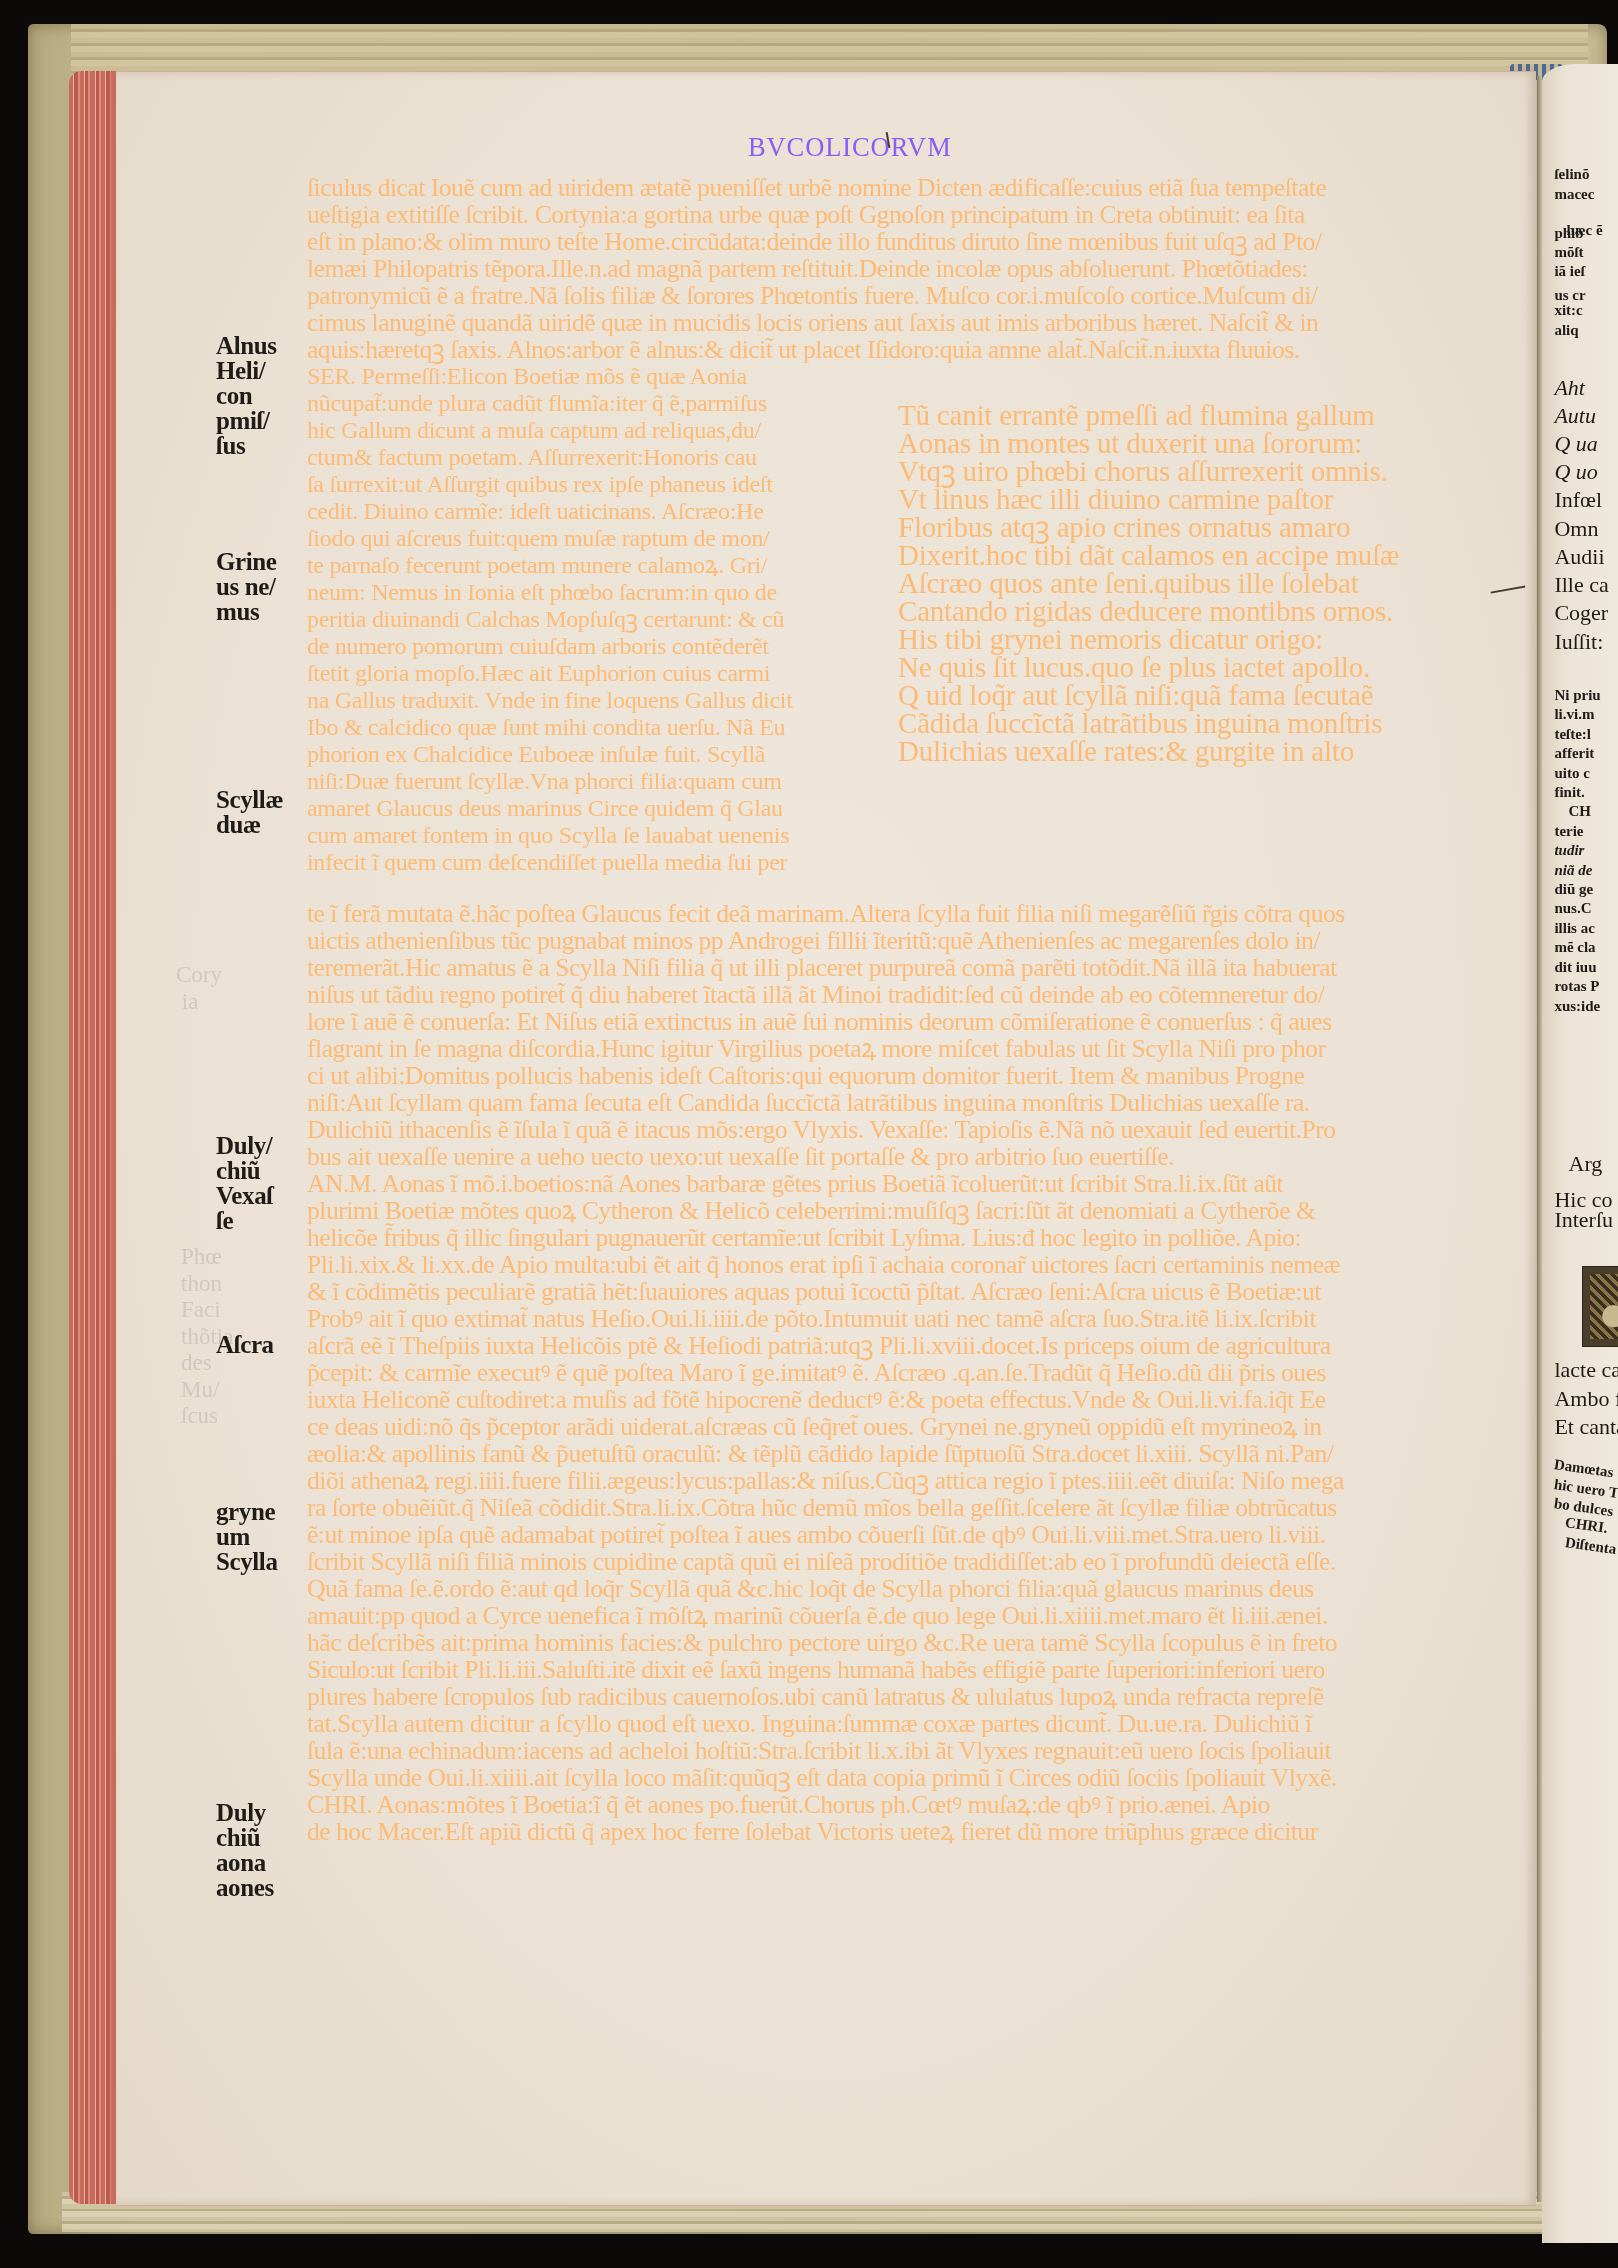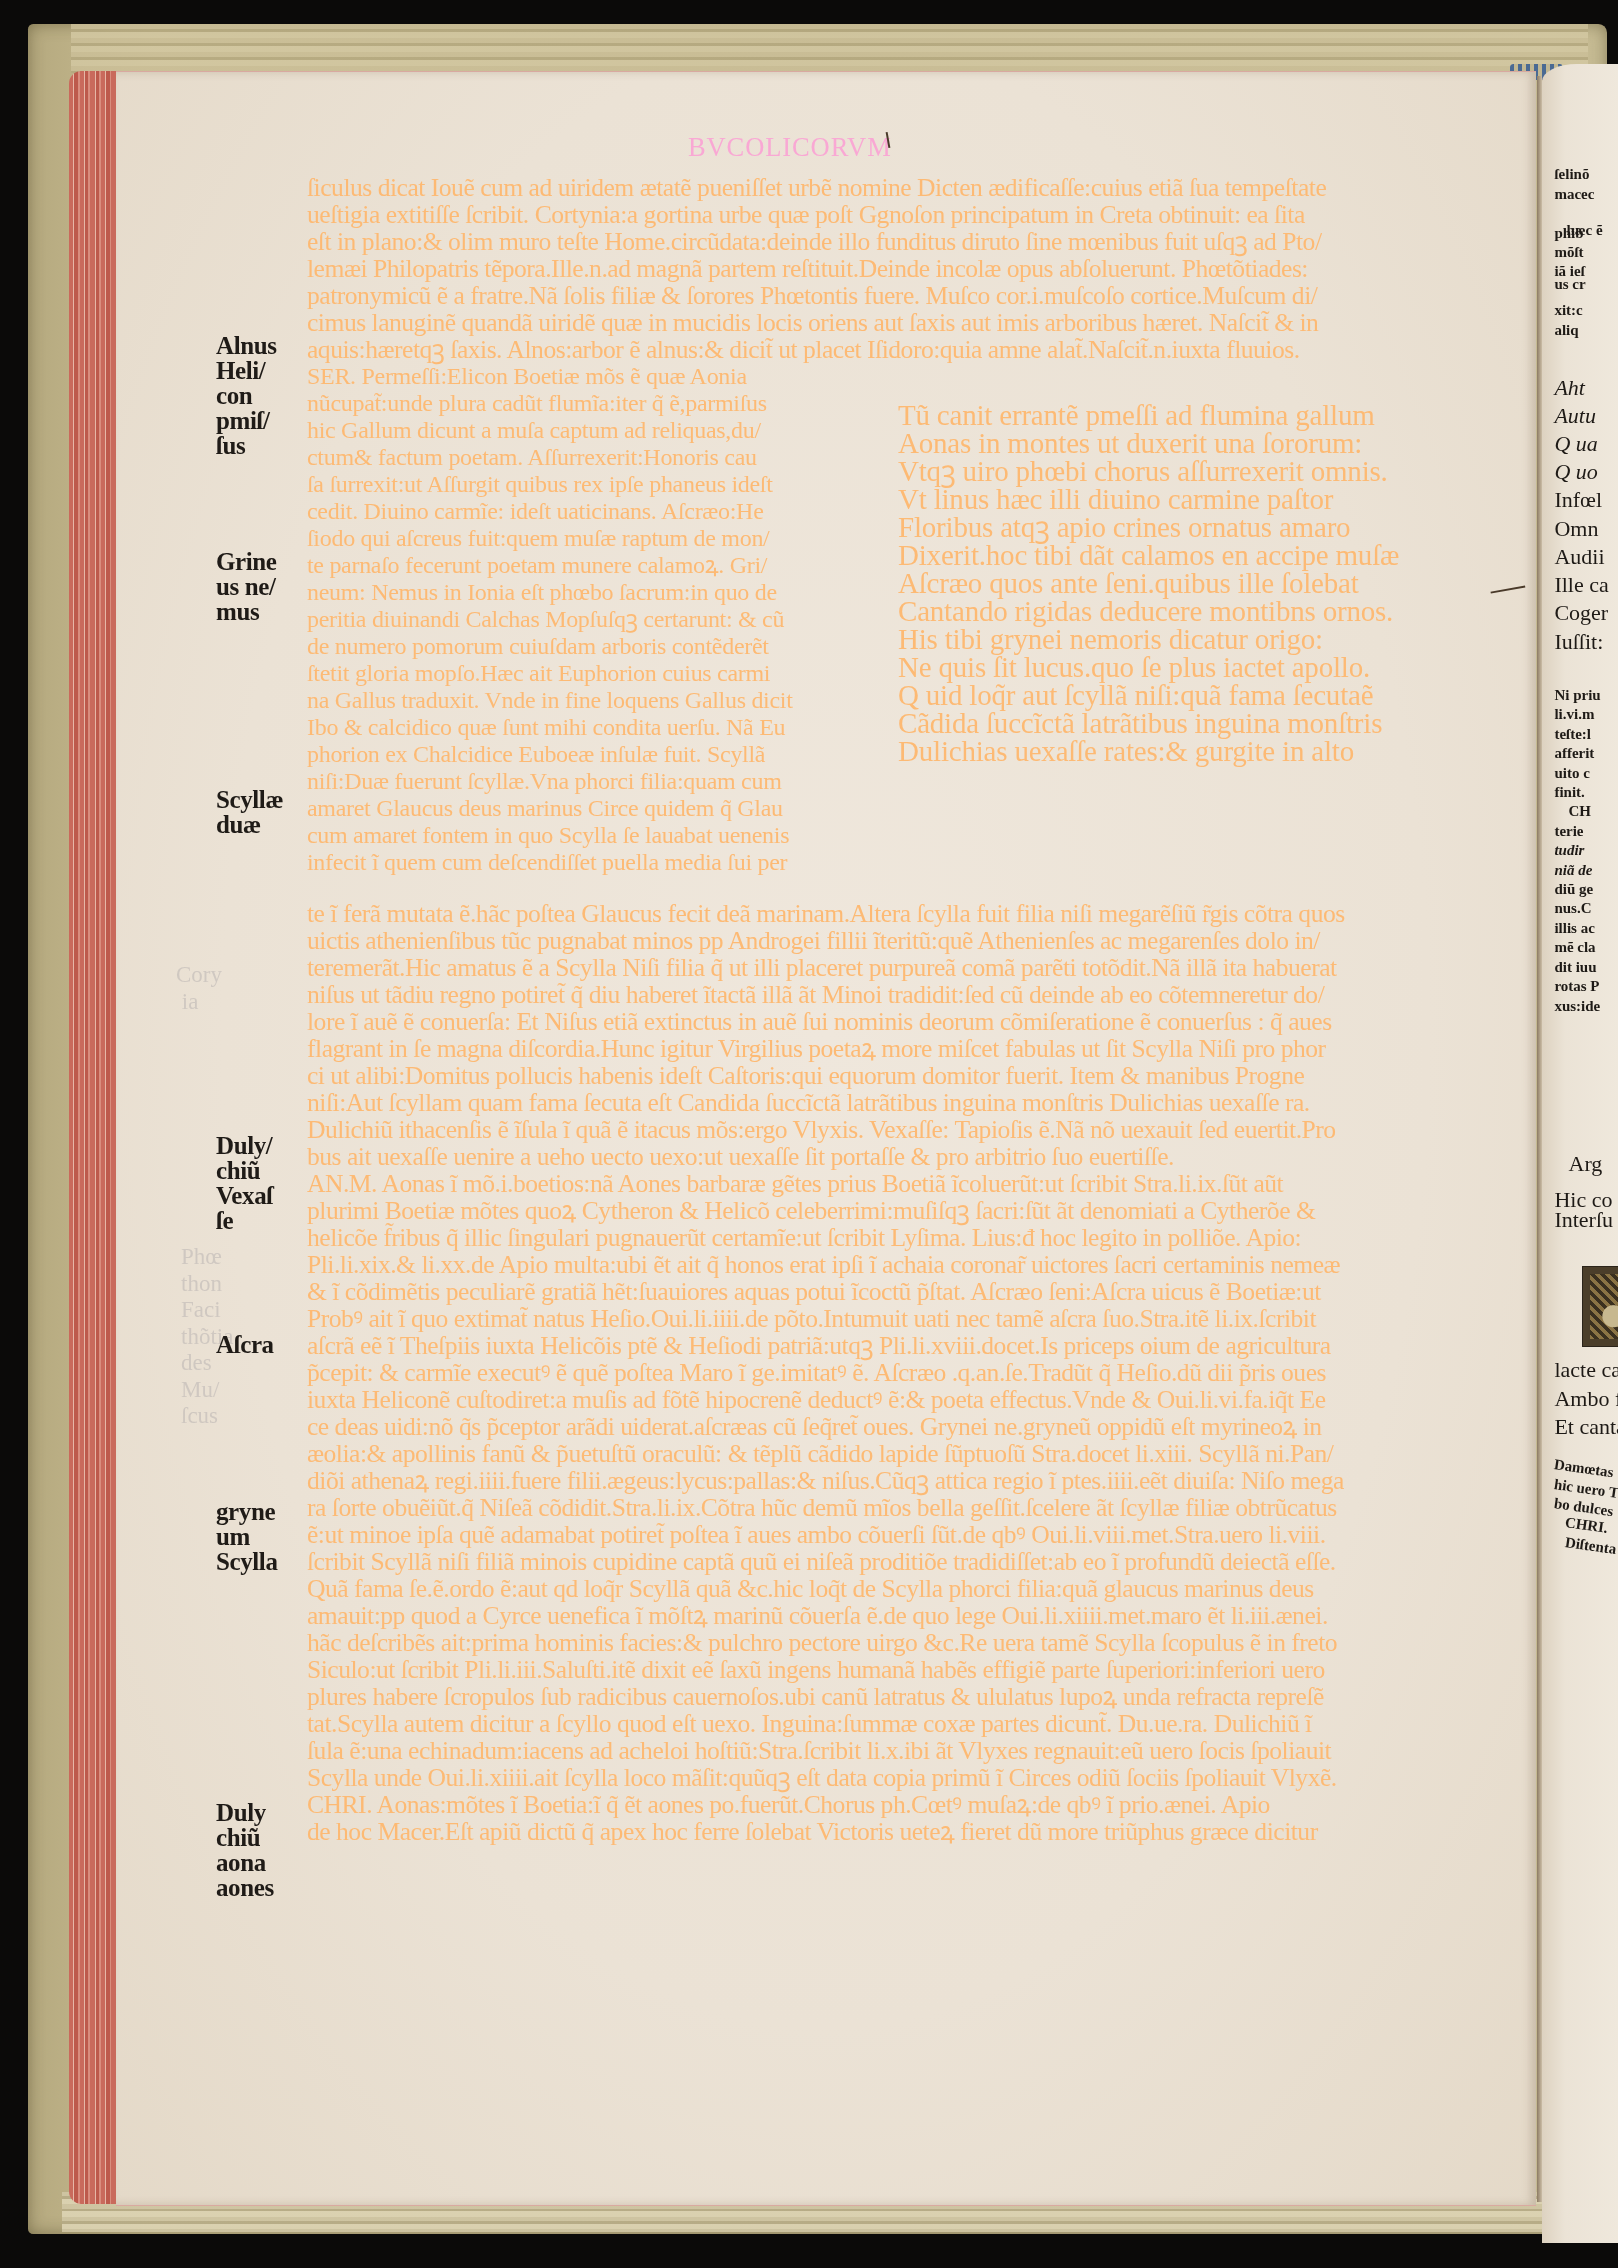--- a/index.html
+++ b/index.html
@@ -71,22 +71,22 @@
     background: #4b3e2a; border: 1.8px solid #2b241a;
   }
   .init-cap::after {
     content: ""; position: absolute; left: 7px; top: 7px; width: 39px; height: 65px;
     background: radial-gradient(circle at 60% 65%, #c7b88f 0 10.6px, transparent 11.5px),
                 repeating-linear-gradient(45deg, #8a7344 0 3.5px, #3b301f 3.5px 7px);
   }
 
   
   .running-head {
-    position: absolute; left: 688px; top: 132px;
-    font-size: 26.5px; letter-spacing: 0.9px; color: #f9a8d4;
+    position: absolute; left: 748px; top: 132px;
+    font-size: 26.5px; letter-spacing: 0.9px; color: #8b5cf6;
   }
   .text {
     position: absolute; color: #fdba74; font-size: 25.6px; line-height: 27px;
     white-space: nowrap; letter-spacing: -0.5px;
   }
   .text .ln { display: block; height: 27px; }
   .full { left: 307px; top: 174px; }
   .commentary-col { left: 307px; top: 363px; font-size: 24px; letter-spacing: -0.3px; }
   .verse-col { left: 898px; top: 401px; font-size: 29px; line-height: 28px; letter-spacing: -0.2px; }
   .verse-col .ln { height: 28px; }
@@ -252,21 +252,21 @@
   <span>aones</span>
 </div>
 
 <div class="facing-page">
   <span class="fl small" style="top:101px;">ſelinõ</span>
   <span class="fl small" style="top:121px;">macec</span>
   <span class="fl small" style="top:157px;margin-left:12px;">hæc ẽ</span>
   <span class="fl small" style="top:160px;">phib</span>
   <span class="fl small" style="top:179px;">mõſt</span>
   <span class="fl small" style="top:198px;">iã ieſ</span>
-  <span class="fl small" style="top:211px;">us cr</span>
+  <span class="fl small" style="top:222px;">us cr</span>
   <span class="fl small" style="top:237px;">xit:c</span>
   <span class="fl small" style="top:257px;">aliq</span>
 
   <span class="fl verse italic" style="top:311px;">Aht</span>
   <span class="fl verse italic" style="top:339px;">Autu</span>
   <span class="fl verse italic" style="top:367px;">Q ua</span>
   <span class="fl verse italic" style="top:395px;">Q uo</span>
   <span class="fl verse" style="top:423px;">Infœl</span>
   <span class="fl verse" style="top:452px;">Omn</span>
   <span class="fl verse" style="top:480px;">Audii</span>

